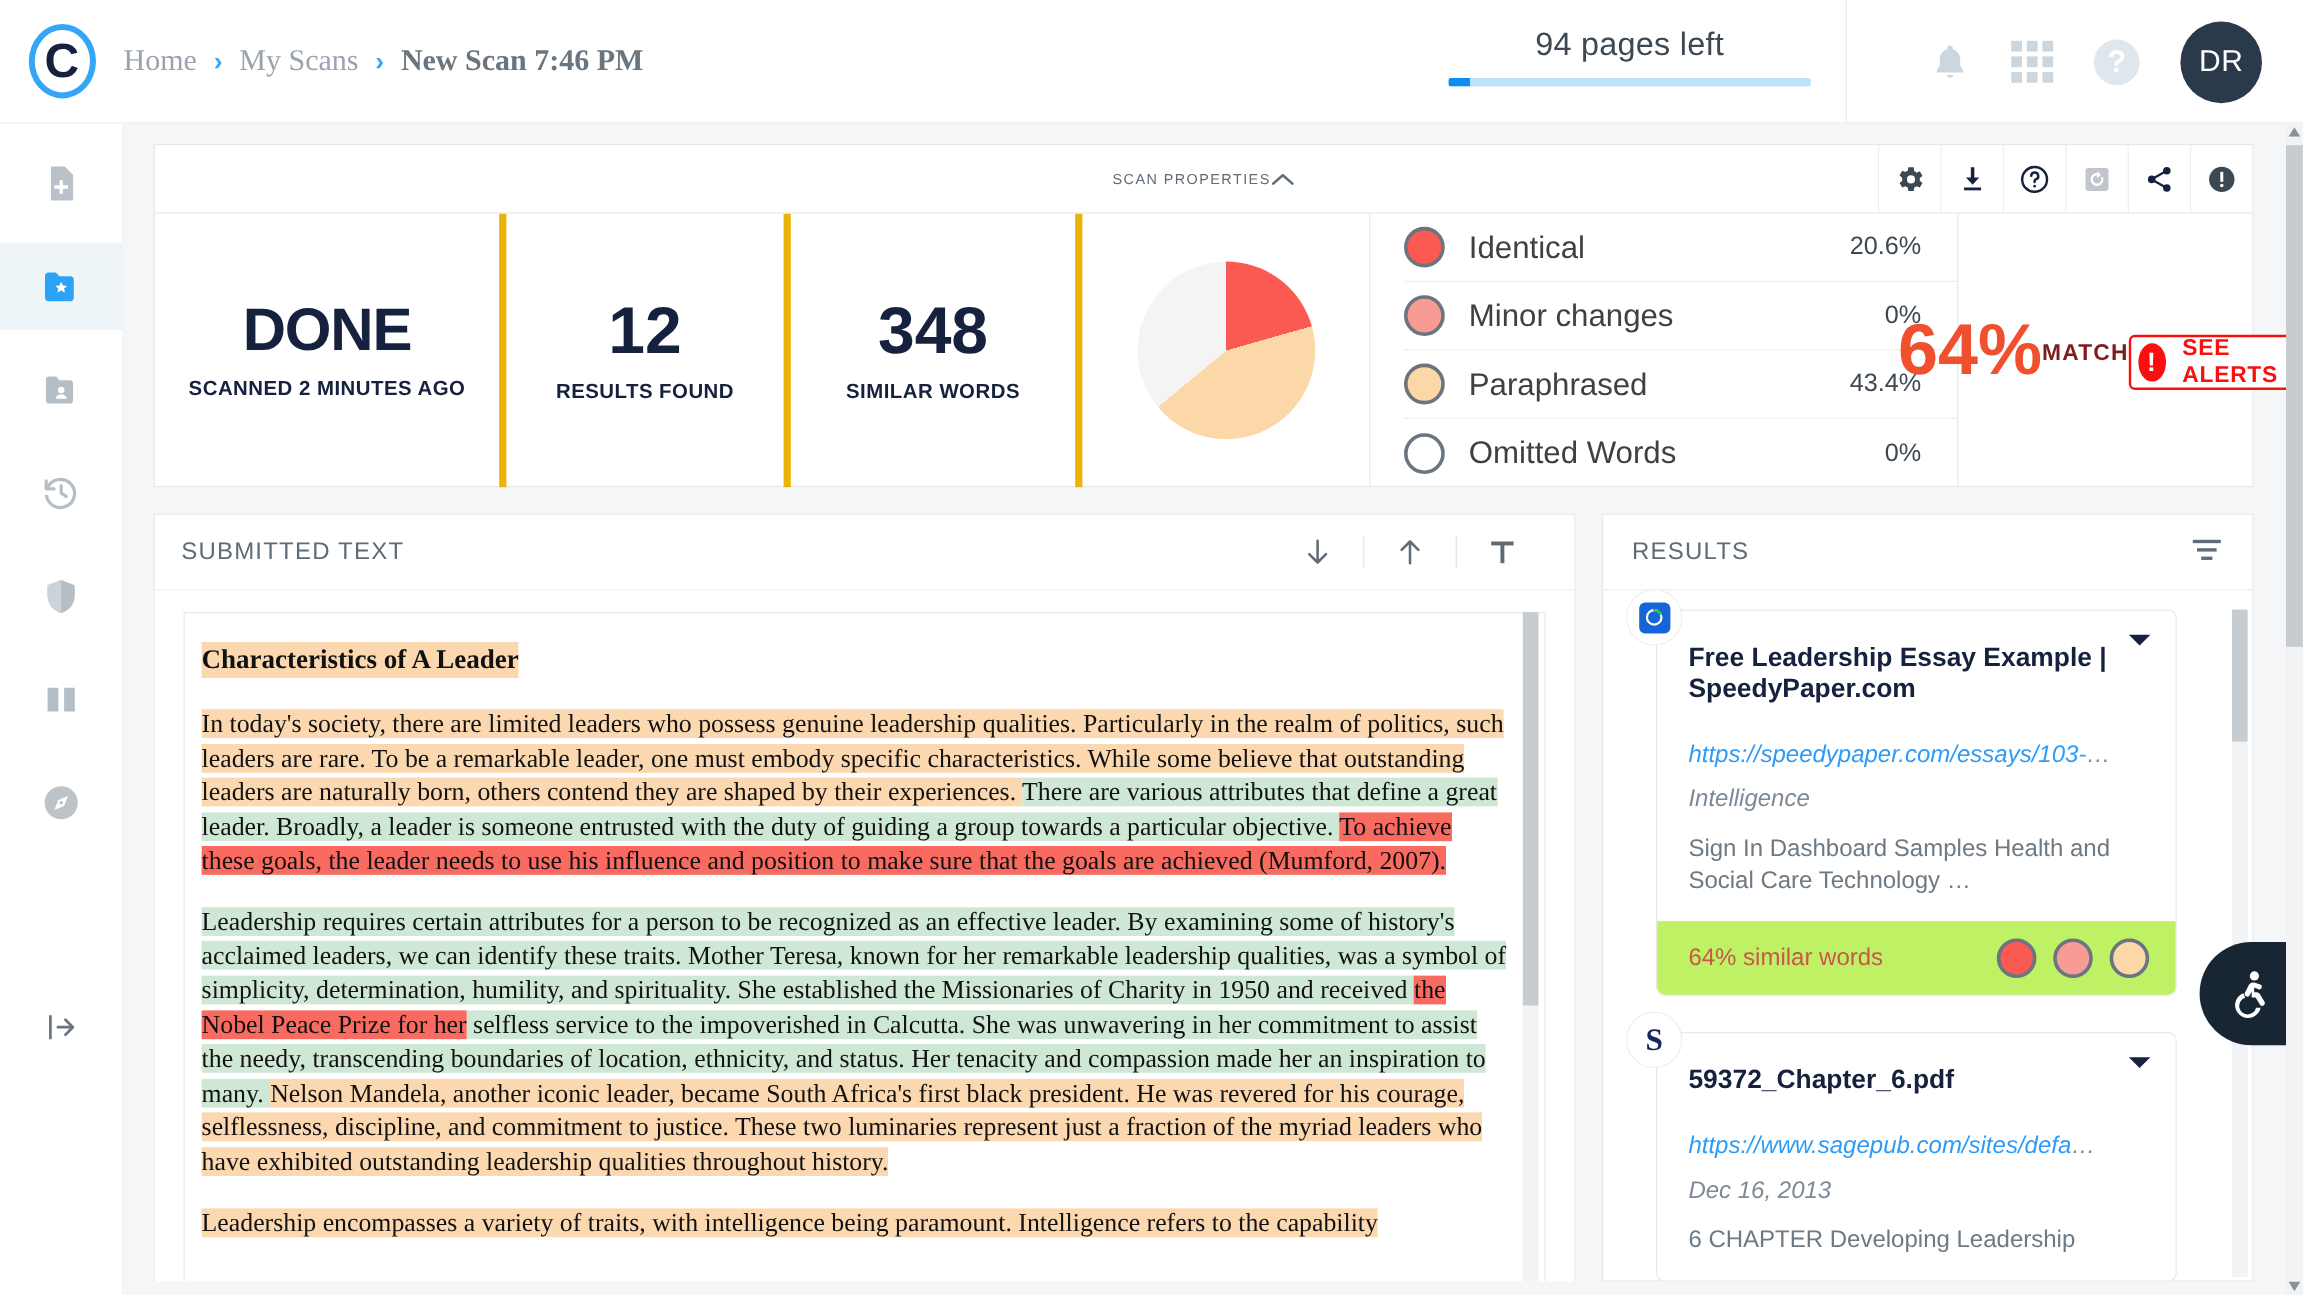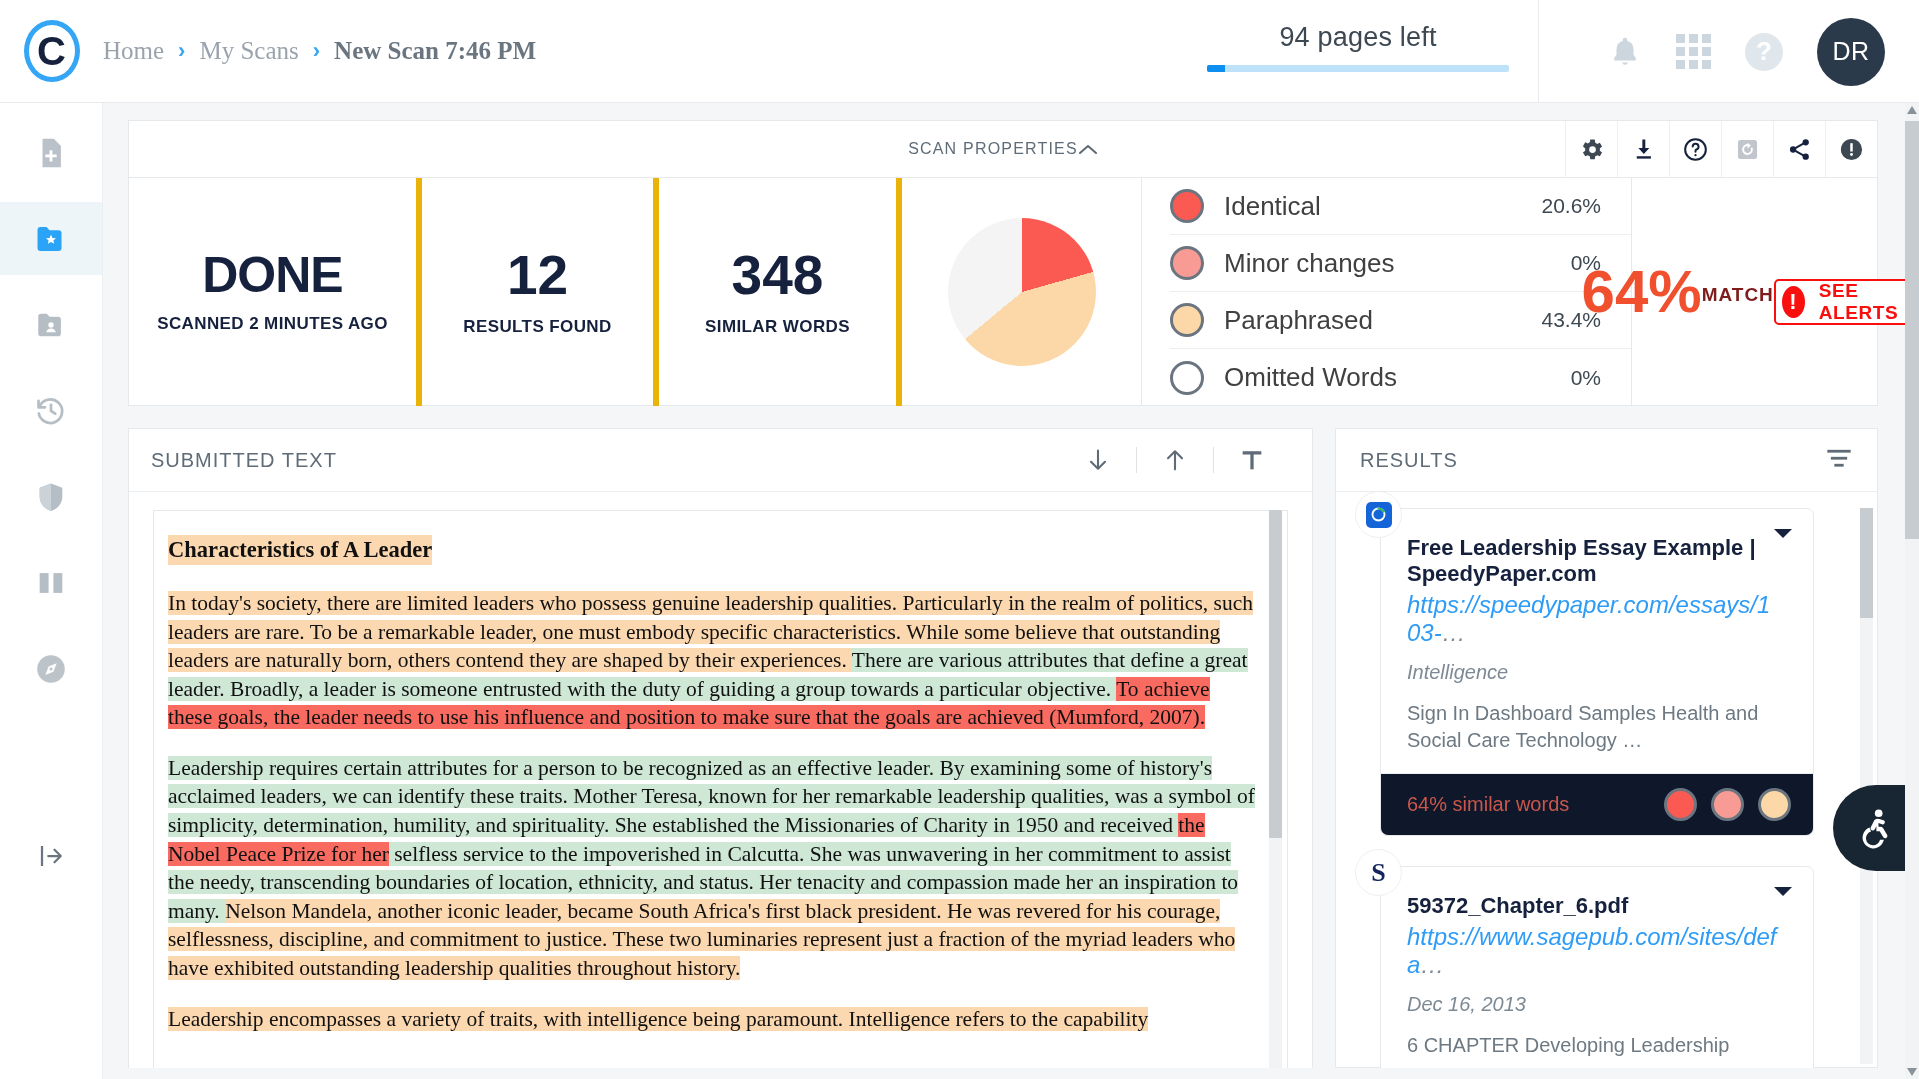--- a/index.html
+++ b/index.html
@@ -100,22 +100,22 @@
   
   .scan-props {
     position: absolute; left: 25px; top: 17px; width: 1750px; height: 286px;
   }
   .sp-header {
     height: 57px; border-bottom: 1px solid #e6e9ec;
     display: flex; align-items: center; justify-content: center;
     position: relative;
   }
   .sp-title {
-    font-size: 16px; color: #5f6b77; letter-spacing: 1.2px;
-    display: flex; align-items: center; 
+    font-size: 12px; color: #5f6b77; letter-spacing: 1.2px;
+    display: flex; align-items: flex-end; 
   }
   .sp-tools {
     position: absolute; right: 0; top: 0; height: 57px; display: flex; align-items: center;
   }
   .sp-tool {
     width: 52px; height: 57px; display: flex; align-items: center; justify-content: center;
     border-left: 1px solid #eceff1; color: #4a5663;
   }
   .sp-body { display: flex; height: 228px; }
   .stat {
@@ -230,26 +230,26 @@
     z-index: 2;
   }
   .fav-speedy {
     width: 26px; height: 26px; border-radius: 5px; background: #1565d8;
     display: flex; align-items: center; justify-content: center;
   }
   .fav-sage { font-size: 26px; font-weight: bold; color: #17265c; font-family: "Liberation Serif", serif; }
   .res-caret { position: absolute; right: 20px; top: 18px; color: #16213e; }
   .res-body { padding: 26px 34px 20px 26px; }
   .res-name { font-size: 22px; font-weight: bold; color: #16213e; line-height: 1.18; }
-  .res-url { margin-top: 4px; font-size: 24px; font-style: italic; color: #2e9cf7; word-break: break-all; }
+  .res-url { margin-top: 31px; font-size: 20px; font-style: italic; color: #2e9cf7; word-break: break-all; }
   .res-url .ellipsis { color: #7d8a95; }
   .res-src { margin-top: 14px; font-size: 20px; font-style: italic; color: #7d8a95; }
   .res-snippet { margin-top: 16px; font-size: 20px; color: #6d7983; line-height: 1.33; }
   .res-footer {
-    border-top: 1px solid #eceff1; background: #0f172a;
+    border-top: 1px solid #eceff1; background: #bef264;
     height: 62px; display: flex; align-items: center;
     padding: 0 22px 0 26px; border-radius: 0 0 7px 7px;
   }
   .res-pct { font-size: 20px; color: #c9574b; flex: 1; }
   .res-dots { display: flex; gap: 14px; }
   .res-dot { width: 33px; height: 33px; border-radius: 50%; border: 3px solid #6b7580; }
   .res-scrollbar {
     position: absolute; right: 4px; top: 16px; width: 13px; height: 556px; background: #f1f3f4;
   }
   .res-thumb { width: 13px; height: 110px; background: #c7ccd1; }

